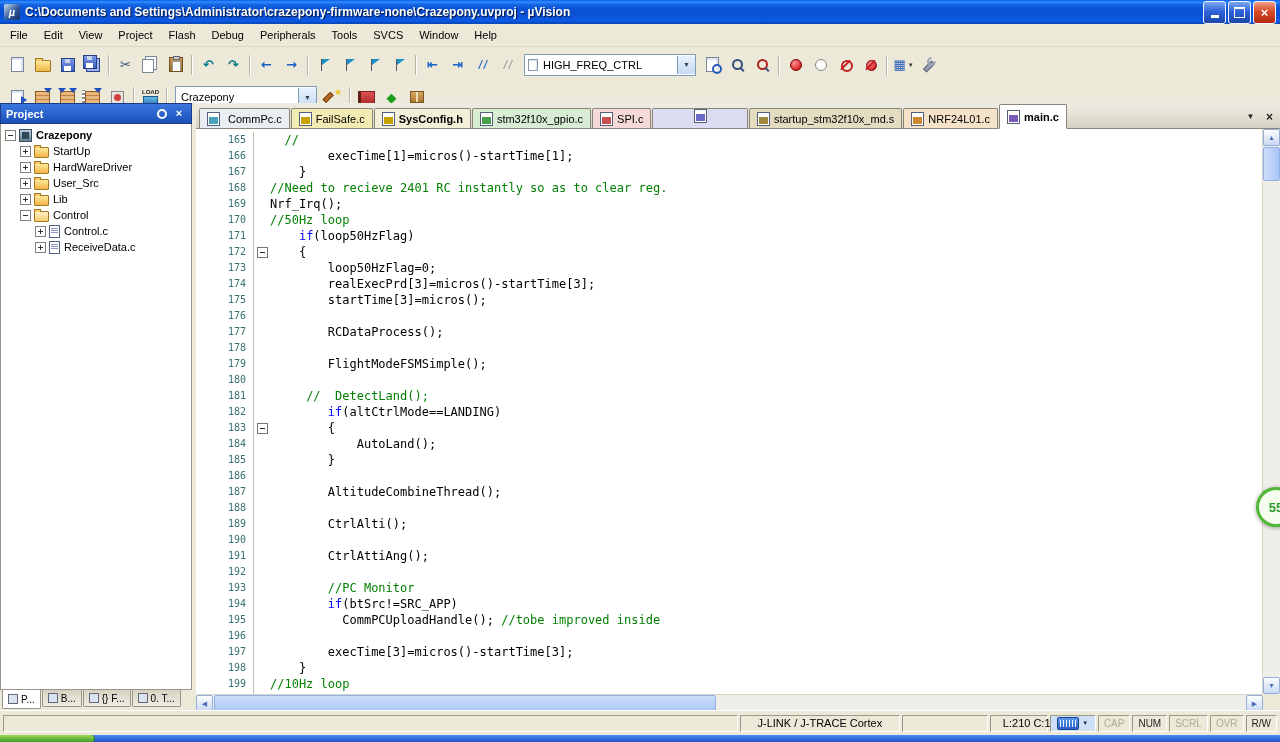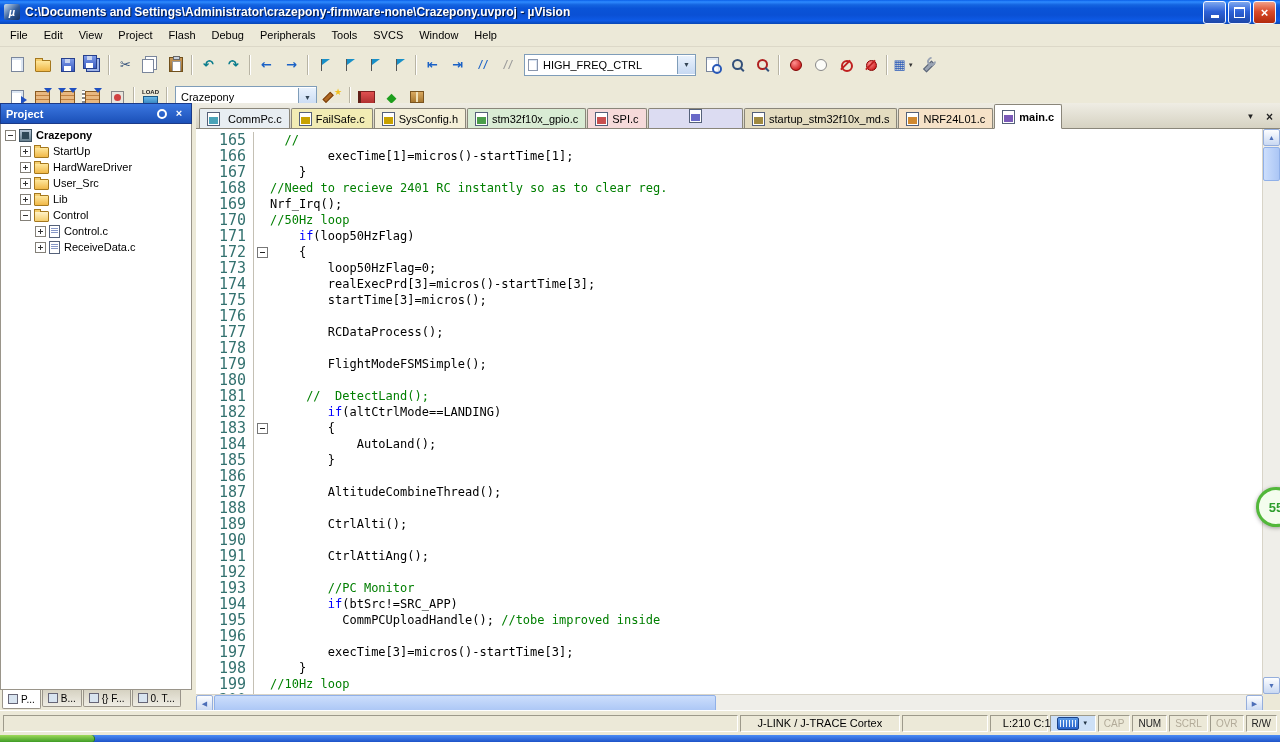--- a/index.html
+++ b/index.html
@@ -124,21 +124,21 @@
   .ptab{height:16px;display:flex;align-items:center;gap:3px;padding:0 5px;font-size:10px;border:1px solid #9A958A;border-top:none;
         border-radius:0 0 2px 2px;background:linear-gradient(#D6D2C2,#EFEDE4);margin-right:1px;white-space:nowrap;}
   .ptab.active{background:#fff;height:18px;}
   .ptab-icon{width:8px;height:8px;border:1px solid #667;background:#D8E4F0;flex:none;}
 
   
   .editor-body{flex:1;display:flex;min-height:0;}
   .code-wrap{flex:1;position:relative;background:#fff;overflow:hidden;}
   .code-inner{position:absolute;left:0;top:0;right:0;bottom:0;overflow:hidden;padding-top:3px;}
   .code-line{display:flex;height:16px;line-height:16px;font-family:"DejaVu Sans Mono",monospace;font-size:12px;}
-  .ln{width:58px;padding-right:7px;box-sizing:border-box;text-align:right;color:#33716F;font-size:15px;flex:none;border-right:1px solid #C4C0B4;}
+  .ln{width:58px;padding-right:7px;box-sizing:border-box;text-align:right;color:#33716F;font-size:10px;flex:none;border-right:1px solid #C4C0B4;}
   .fold{width:16px;flex:none;position:relative;}
   .foldbox{position:absolute;left:3px;top:3px;width:9px;height:9px;border:1px solid #777;background:#fff;}
   .foldbox::after{content:"";position:absolute;left:2px;right:2px;top:4px;height:1px;background:#222;}
   .ct{white-space:pre;}
   .seg-p{color:var(--syn-plain,#000);}
   .seg-c{color:var(--syn-comment,#007F00);}
   .seg-k{color:var(--syn-keyword,#0000FF);}
 
   
   .vscroll{width:17px;flex:none;position:relative;background:#EFEEE9;border-left:1px solid #D8D4C8;}
@@ -435,21 +435,21 @@
             <span style="background: rgb(74, 163, 184);"></span>
           </span>
           <span class="tab-label">CommPc.c</span>
         </span>
         <span class="tab" style="background: rgb(242, 236, 180);">
           <span class="tab-icon">
             <span style="background: rgb(200, 162, 0);"></span>
           </span>
           <span class="tab-label">FailSafe.c</span>
         </span>
-        <span class="tab" style="background: rgb(244, 239, 216);">
+        <span class="tab" style="background: rgb(244, 239, 216); font-weight: bold;">
           <span class="tab-icon">
             <span style="background: rgb(200, 162, 0);"></span>
           </span>
           <span class="tab-label">SysConfig.h</span>
         </span>
         <span class="tab" style="background: rgb(217, 236, 212);">
           <span class="tab-icon">
             <span style="background: rgb(74, 158, 74);"></span>
           </span>
           <span class="tab-label">stm32f10x_gpio.c</span>

